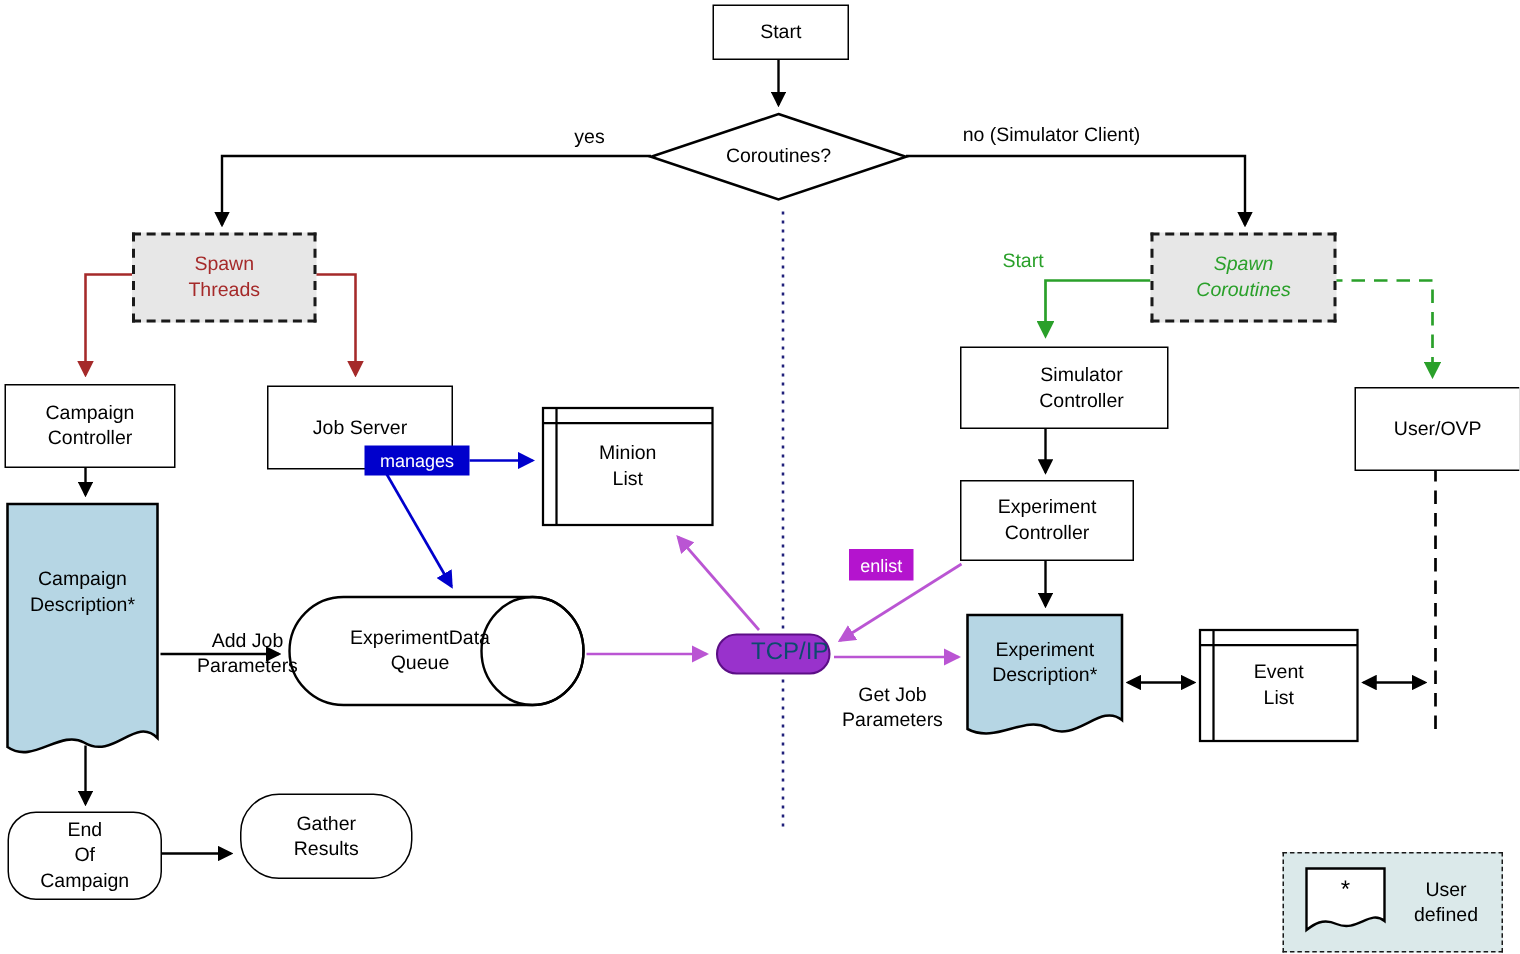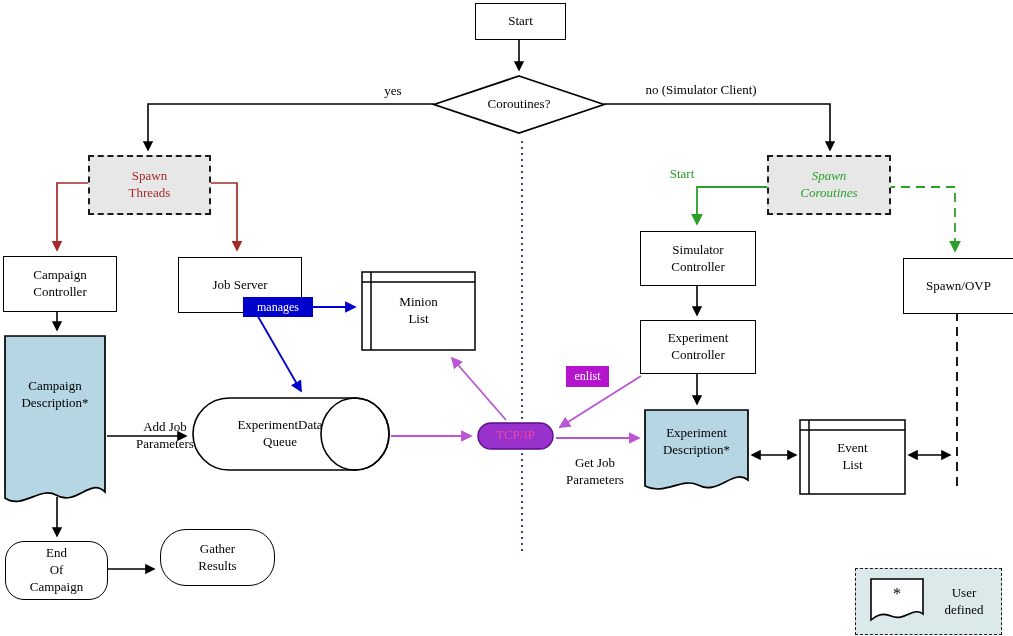--- a/index.html
+++ b/index.html
@@ -1,29 +1,29 @@
 <!DOCTYPE html>
 <html><head>
 <meta charset="utf-8">
 <style>
   html,body{margin:0;padding:0;background:#fff;}
   .canvas{position:relative;width:1013px;height:636px;background:#fff;overflow:hidden;
-          font-family:Liberation Serif, serif;color:#000;}
+          font-family:Liberation Sans, sans-serif;color:#000;}
   .wires{position:absolute;left:0;top:0;}
   .node,.lbl{position:absolute;display:flex;align-items:center;justify-content:center;
              text-align:center;font-size:13px;line-height:1.3;white-space:pre-line;}
   .box{background:#fff;border:1.7px solid #000;}
   .dashedbox{background:#e7e7e7;border:2px dashed #1a1a1a;}
   .rounded{border-radius:16px;}
   .red{color:#a52a2a;}
   .greenitalic{color:#2aa02a;font-style:italic;}
   .greentext{color:#2aa02a;}
   .chip{position:absolute;display:flex;align-items:center;justify-content:center;
         color:#fff;font-size:12px;white-space:nowrap;}
-  .whitetext{color:#ec4899;font-size:13px;}
+  .whitetext{color:#0c4a6e;font-size:16px;margin-left:11px;}
   .legend{position:absolute;left:855px;top:568px;width:145px;height:65px;
           border:1.7px dashed #1a1a1a;background:#dbe9ea;}
 </style>
 </head>
 <body>
 
 <div class="canvas">
 
   <svg class="wires" width="1013" height="636" viewBox="0 0 1013 636">
     <defs>
@@ -114,27 +114,27 @@
 Threads</div>
 
   <div class="node box" style="left:3px;top:256px;width:112px;height:54px;">Campaign
 Controller</div>
 
   <div class="node box" style="left:178px;top:257px;width:122px;height:54px;">Job Server</div>
 
   <div class="node dashedbox greenitalic" style="left:767px;top:155px;width:120px;height:56px;">Spawn
 Coroutines</div>
 
-  <div class="node box" style="left:640px;top:231px;width:114px;height:53px;">Simulator
+  <div class="node box" style="left:640px;top:231px;width:114px;height:53px;padding-left:23px;">Simulator
 Controller</div>
 
   <div class="node box" style="left:640px;top:320px;width:114px;height:52px;">Experiment
 Controller</div>
 
-  <div class="node box" style="left:903px;top:258px;width:109px;height:54px;">Spawn/OVP</div>
+  <div class="node box" style="left:903px;top:258px;width:109px;height:54px;">User/OVP</div>
 
   <div class="node box rounded" style="left:5px;top:541px;width:101px;height:57px;border-radius:19px;">End
 Of
 Campaign</div>
 
   <div class="node box" style="left:160px;top:529px;width:113px;height:55px;border-radius:26px;">Gather
 Results</div>
 
   <div class="lbl" style="left:434px;top:77px;width:170px;height:55px;">Coroutines?</div>
 

